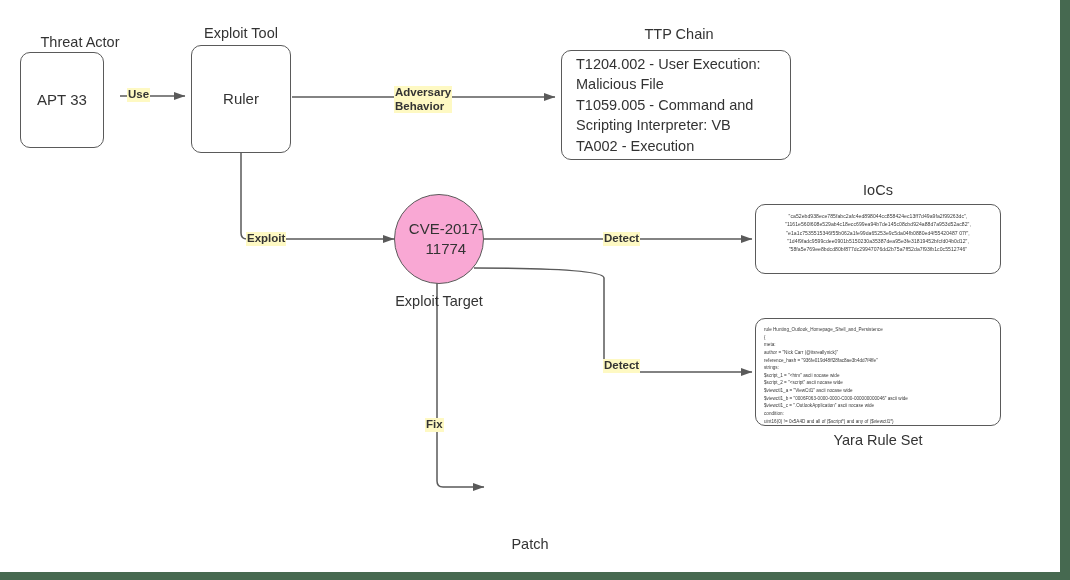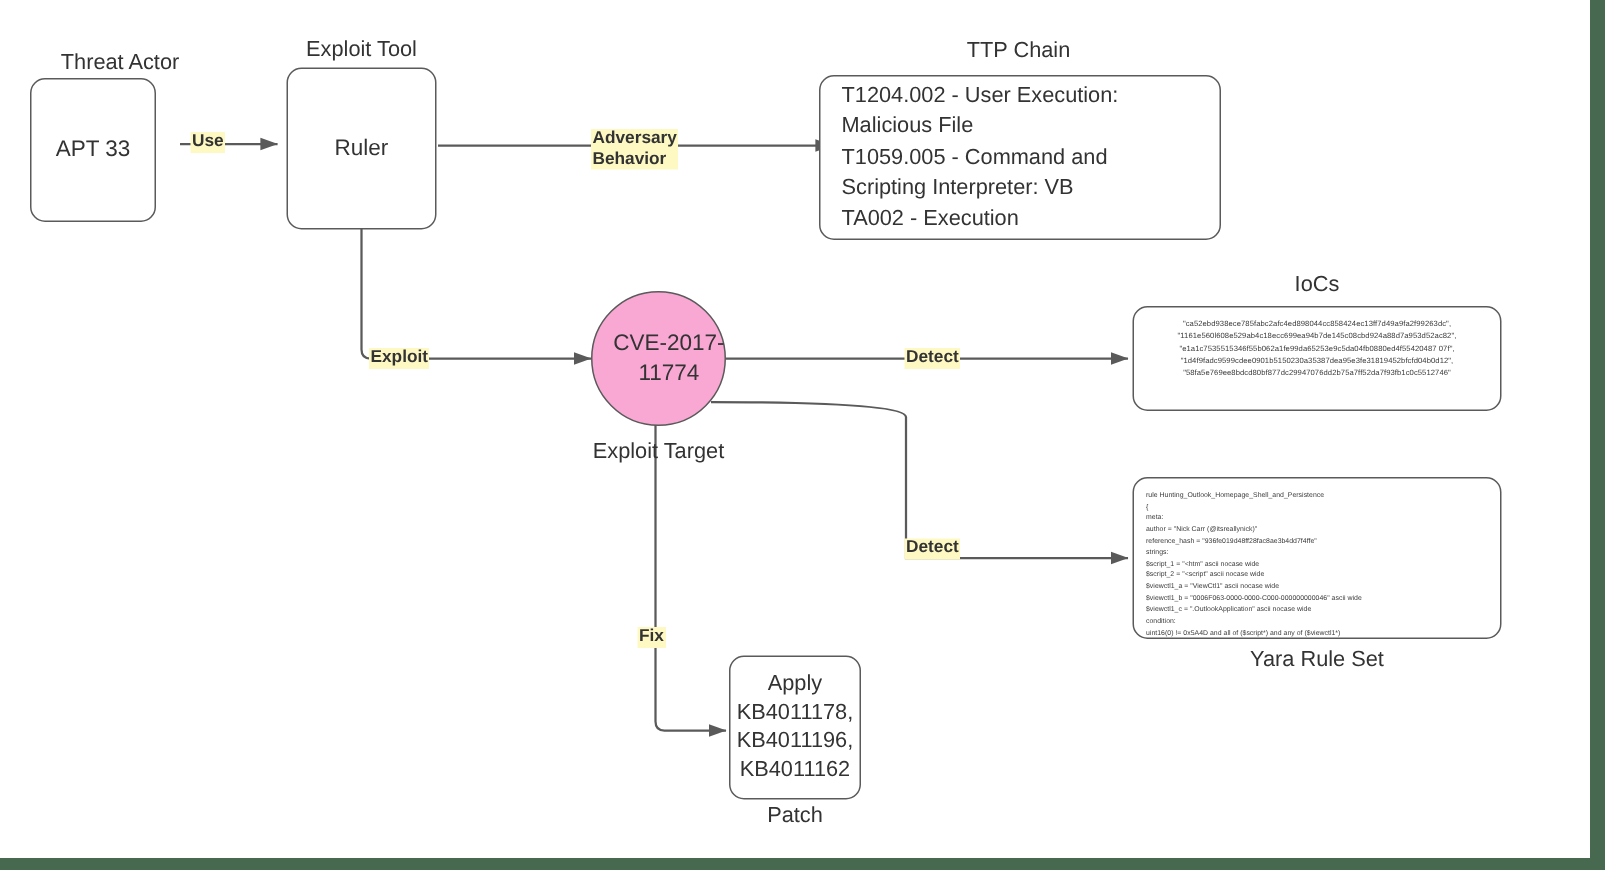--- a/index.html
+++ b/index.html
@@ -116,21 +116,21 @@
   <div class="node" style="left:20px;top:52px;width:84px;height:96px;">
     <div class="ctext">APT 33</div>
   </div>
 
   <div class="node-title" style="left:181px;top:25px;width:120px;">Exploit Tool</div>
   <div class="node" style="left:191px;top:45px;width:100px;height:108px;">
     <div class="ctext">Ruler</div>
   </div>
 
   <div class="node-title" style="left:561px;top:26px;width:236px;">TTP Chain</div>
-  <div class="node" style="left:546px;top:50px;width:268px;height:110px;justify-content:flex-start;">
+  <div class="node" style="left:561px;top:50px;width:230px;height:110px;justify-content:flex-start;">
     <div class="ltext">T1204.002 - User Execution:
 Malicious File
 T1059.005 - Command and
 Scripting Interpreter: VB
 TA002 - Execution</div>
   </div>
 
   <div class="circle" style="left:394px;top:194px;width:90px;height:90px;">
     <div class="ctext">CVE-2017-
 11774</div>
@@ -157,26 +157,20 @@
 $script_2 = "&lt;script" ascii nocase wide
 $viewctl1_a = "ViewCtl1" ascii nocase wide
 $viewctl1_b = "0006F063-0000-0000-C000-000000000046" ascii wide
 $viewctl1_c = ".OutlookApplication" ascii nocase wide
 condition:
 uint16(0) != 0x5A4D and all of ($script*) and any of ($viewctl1*)
 }</div>
   </div>
   <div class="node-title" style="left:755px;top:432px;width:246px;">Yara Rule Set</div>
 
-  <div class="node" style="left:486px;top:437px;width:88px;height:96px;">
-    <div class="ctext" style="font-size:14.5px;">Apply
-KB4011178,
-KB4011196,
-KB4011162</div>
-  </div>
   <div class="node-title" style="left:486px;top:536px;width:88px;">Patch</div>
 
   <div class="edge-label" style="left:127px;top:88px;">Use</div>
 
   <div class="edge-label" style="left:394px;top:86px;">Adversary
 Behavior</div>
 
   <div class="edge-label" style="left:246px;top:232px;text-align:right;">Exploit</div>
 
   <div class="edge-label" style="left:603px;top:232px;">Detect</div>

